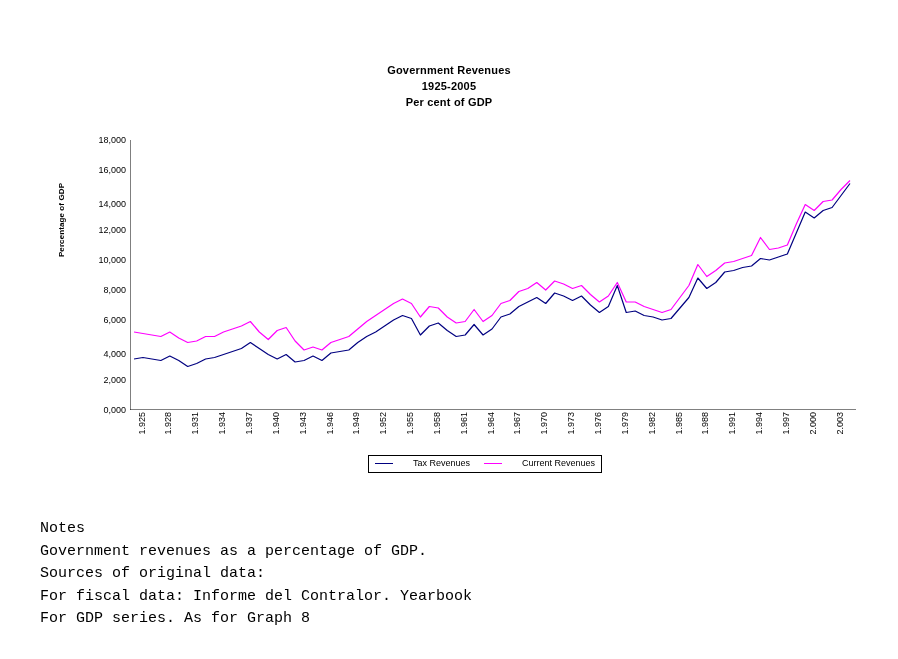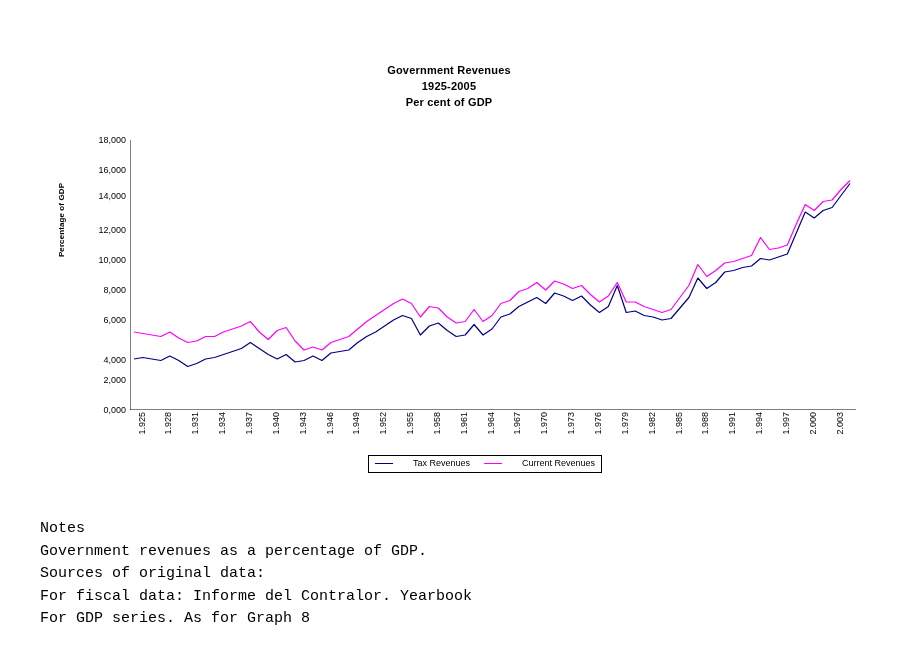--- a/index.html
+++ b/index.html
@@ -148,26 +148,26 @@
     <div>Per cent of GDP</div>
   </div>
 
   <div class="chart-wrap">
 
     <div class="y-axis-title">Percentage of GDP</div>
 
     <div class="y-ticklabels">
         <span style="top: 0px;">18,000</span>
         <span style="top: 30px;">16,000</span>
-        <span style="top: 56px;">14,000</span>
+        <span style="top: 64px;">14,000</span>
         <span style="top: 90px;">12,000</span>
         <span style="top: 120px;">10,000</span>
         <span style="top: 150px;">8,000</span>
         <span style="top: 180px;">6,000</span>
-        <span style="top: 220px;">4,000</span>
+        <span style="top: 214px;">4,000</span>
         <span style="top: 240px;">2,000</span>
         <span style="top: 270px;">0,000</span>
       </div>
 
     <div class="plot">
       <svg id="plot-svg" width="726" height="270" viewBox="0 0 726 270">
           <line x1="0" y1="0" x2="0" y2="270" stroke="#000" stroke-width="1"></line>
           <line x1="0" y1="270" x2="726" y2="270" stroke="#000" stroke-width="1"></line>
           <line x1="-4" y1="0" x2="0" y2="0" stroke="#000" stroke-width="1"></line>
           <line x1="-4" y1="30" x2="0" y2="30" stroke="#000" stroke-width="1"></line>

